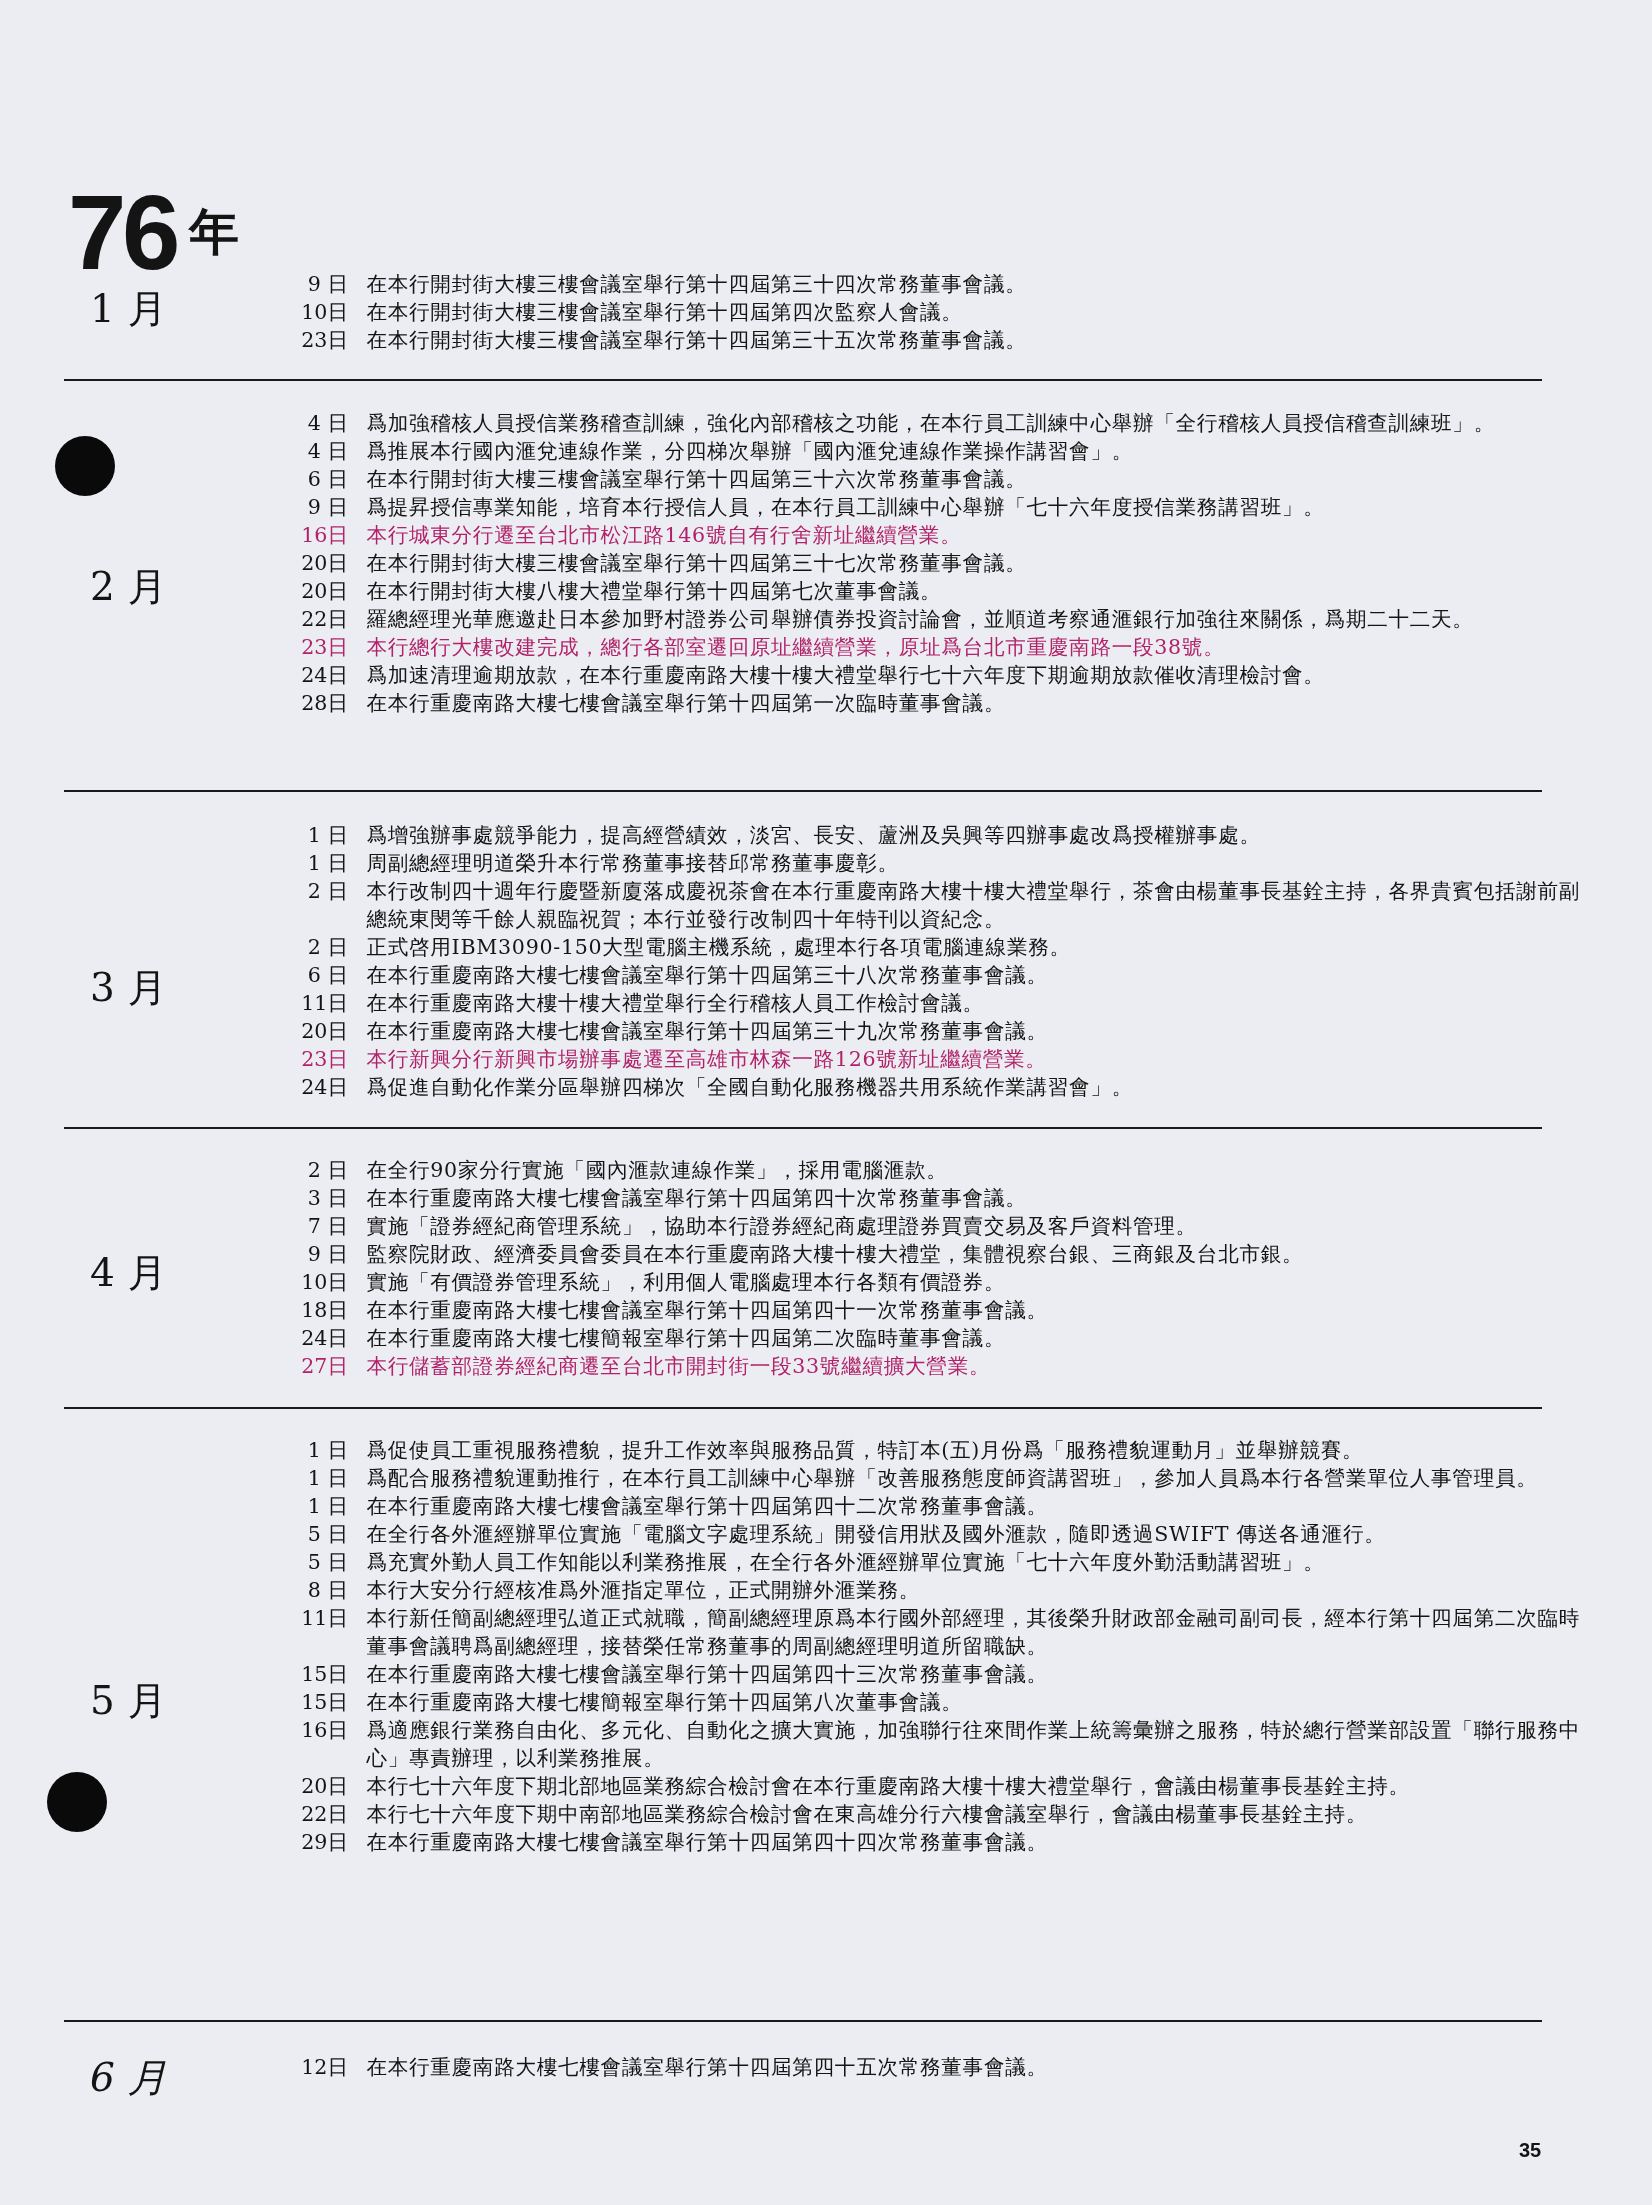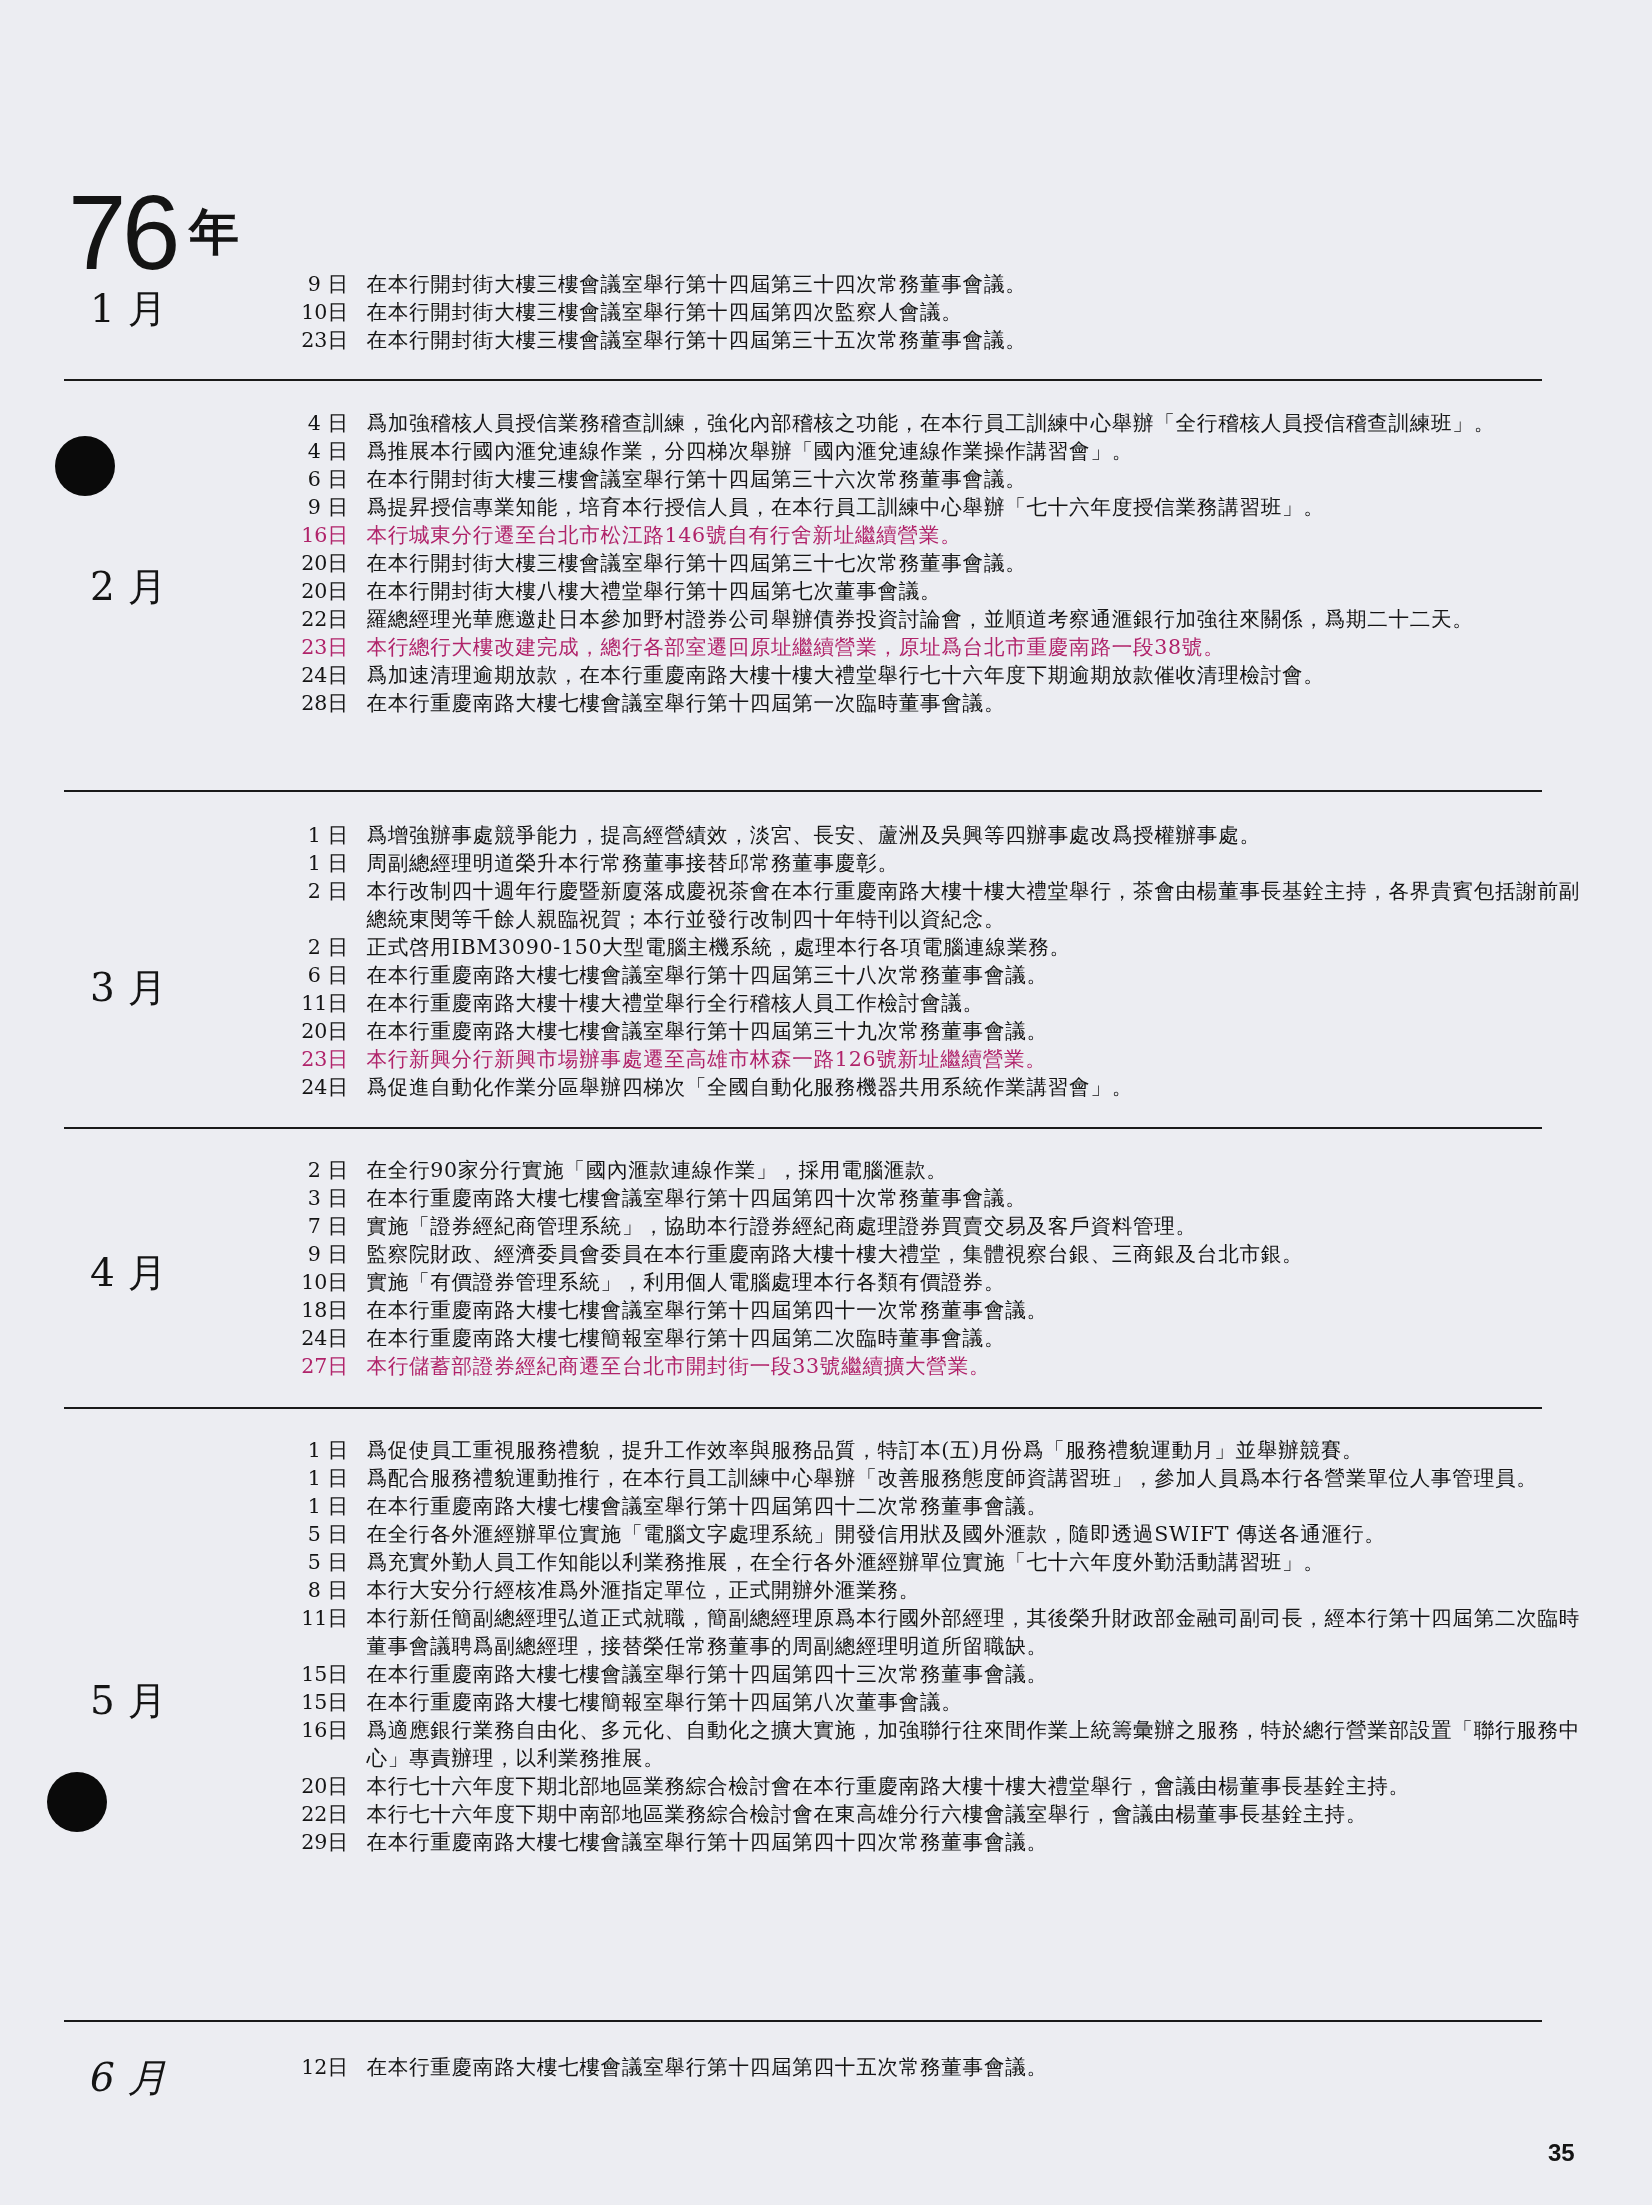--- a/index.html
+++ b/index.html
@@ -3,33 +3,33 @@
 <meta charset="utf-8">
 <style>
   html, body { margin: 0; padding: 0; }
   body {
     width: 1653px; height: 2205px; position: relative; overflow: hidden;
     background: #ecedf2;
     font-family: "DejaVu Serif", "Liberation Serif", serif;
     color: #141414;
   }
   .year-title { position: absolute; left: 68px; top: 183px; height: 107px; display: flex; align-items: flex-start; }
-  .year-num { font-family: "Liberation Sans", "DejaVu Sans", sans-serif; font-size: 105px; line-height: 99px; letter-spacing: -4.3px; font-weight: 400; }
+  .year-num { font-family: "Liberation Sans", "DejaVu Sans", sans-serif; font-size: 105px; line-height: 99px; letter-spacing: -4.3px; font-weight: 700; }
   .year-unit { font-family: "DejaVu Sans", sans-serif; font-size: 50px; line-height: 50px; margin-left: 12.8px; margin-top: 24px; font-weight: 700; }
   .punch-hole { position: absolute; width: 60px; height: 60px; border-radius: 50%; background: #0a0a0a; }
   .section { position: absolute; left: 64px; width: 1484px; }
   .divider { position: absolute; left: 64px; width: 1478px; height: 2.1px; background: #1a1a1a; }
   .month-label { position: absolute; left: 26px; font-family: "DejaVu Serif", serif; font-size: 39px; line-height: 50px; }
   .month-label .mnum { margin-right: 12.8px; }
   .events { position: absolute; left: 213px; width: 1335px; }
   .event { display: flex; font-size: 20.6px; line-height: 28px; }
   .event .day { width: 78px; flex: 0 0 78px; text-align: right; padding-right: 7px; box-sizing: border-box; white-space: nowrap; }
   .event .desc { flex: 1; padding-left: 11.4px; letter-spacing: 0.7px; padding-right: 21px; }
   .event.hl { color: #b0236a; }
-  .page-number { position: absolute; left: 1519px; top: 2139px; font-family: "Liberation Sans", sans-serif; font-weight: 700; font-size: 24px; margin-left: 29px; }
+  .page-number { position: absolute; left: 1519px; top: 2139px; font-family: "Liberation Sans", sans-serif; font-weight: 700; font-size: 20px; }
 </style>
 </head>
 <body>
 
 <div class="year-title">
   <span class="year-num">76</span>
   <span class="year-unit">年</span>
 </div>
 
 <div class="punch-hole" style="left:55px; top:436px;"></div>

